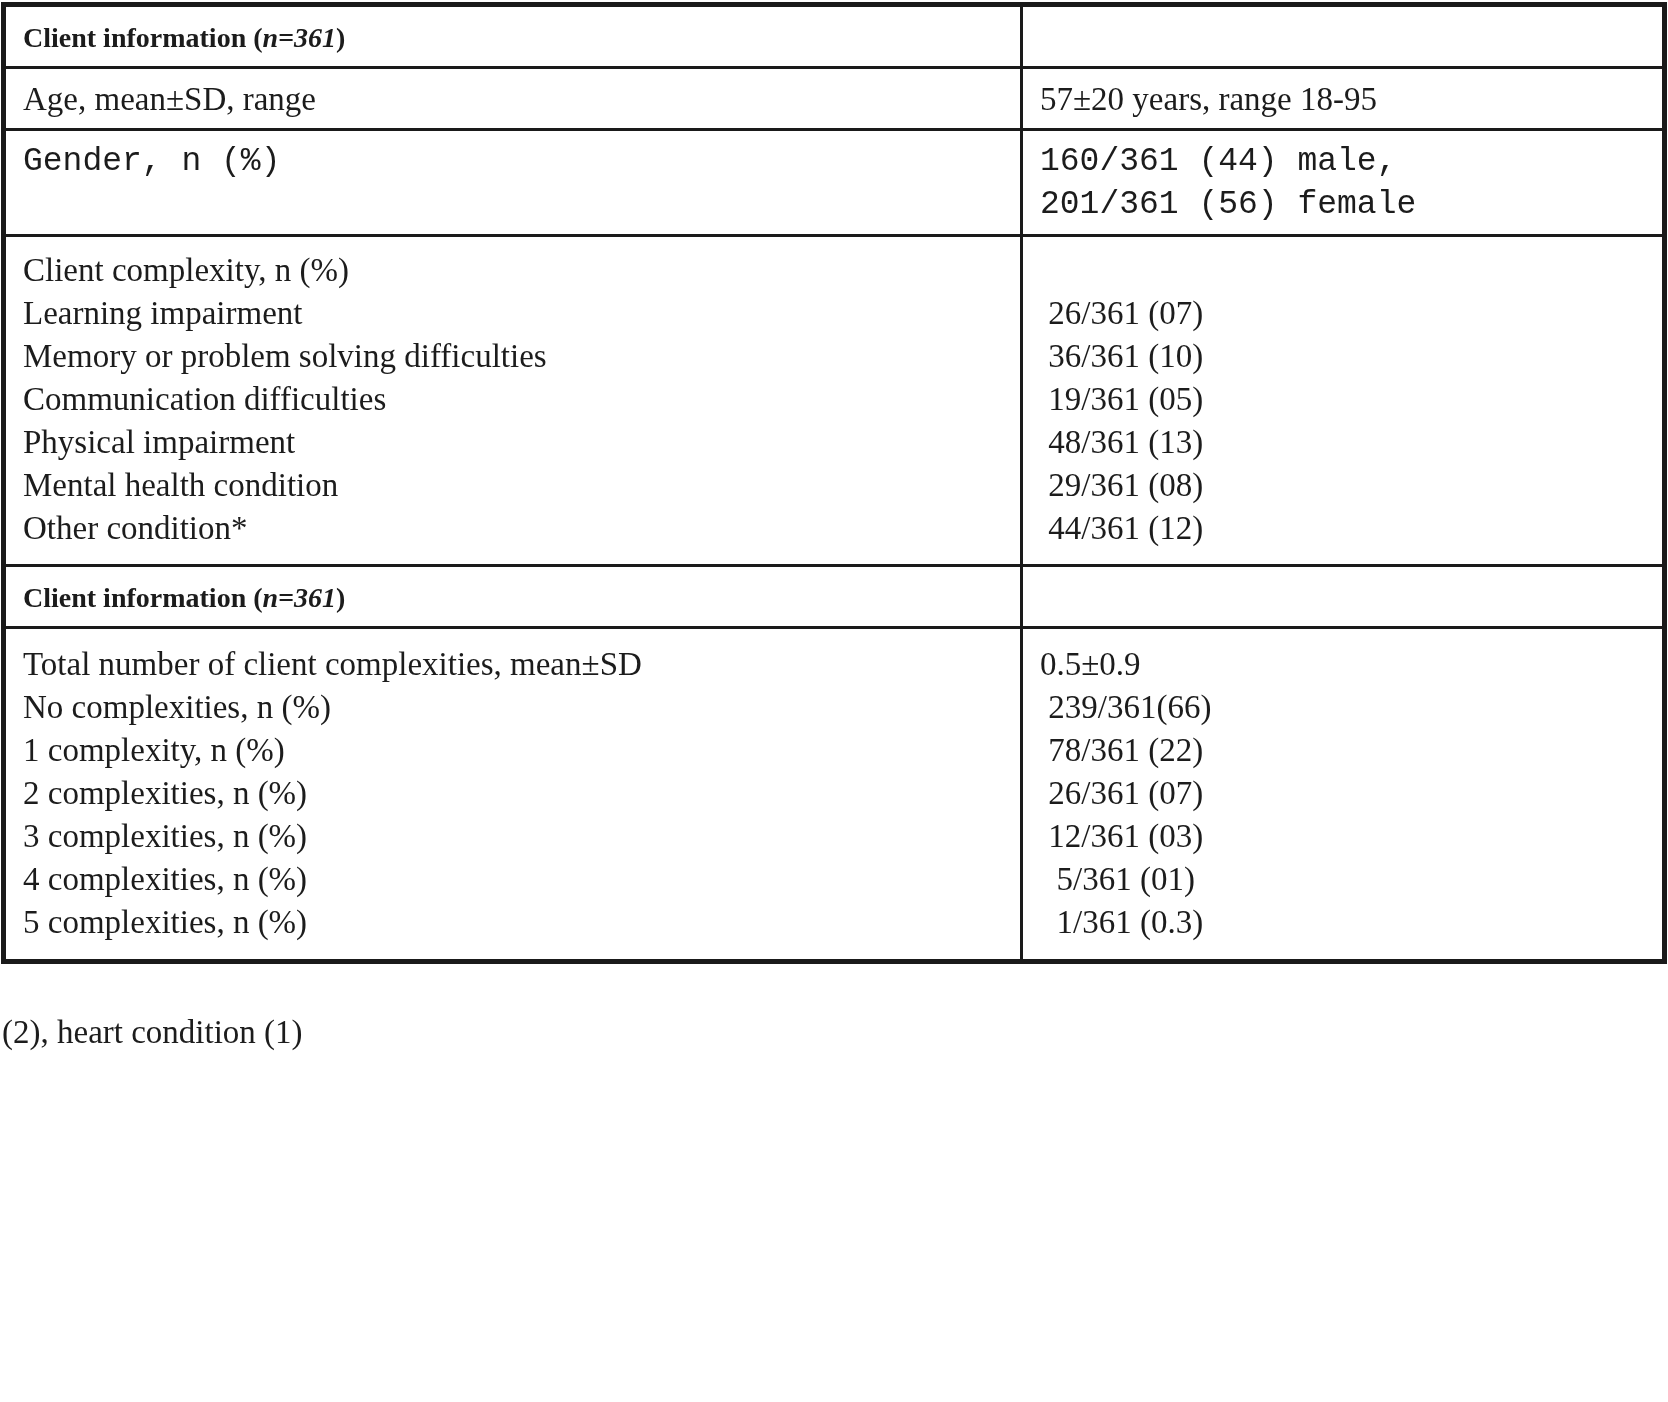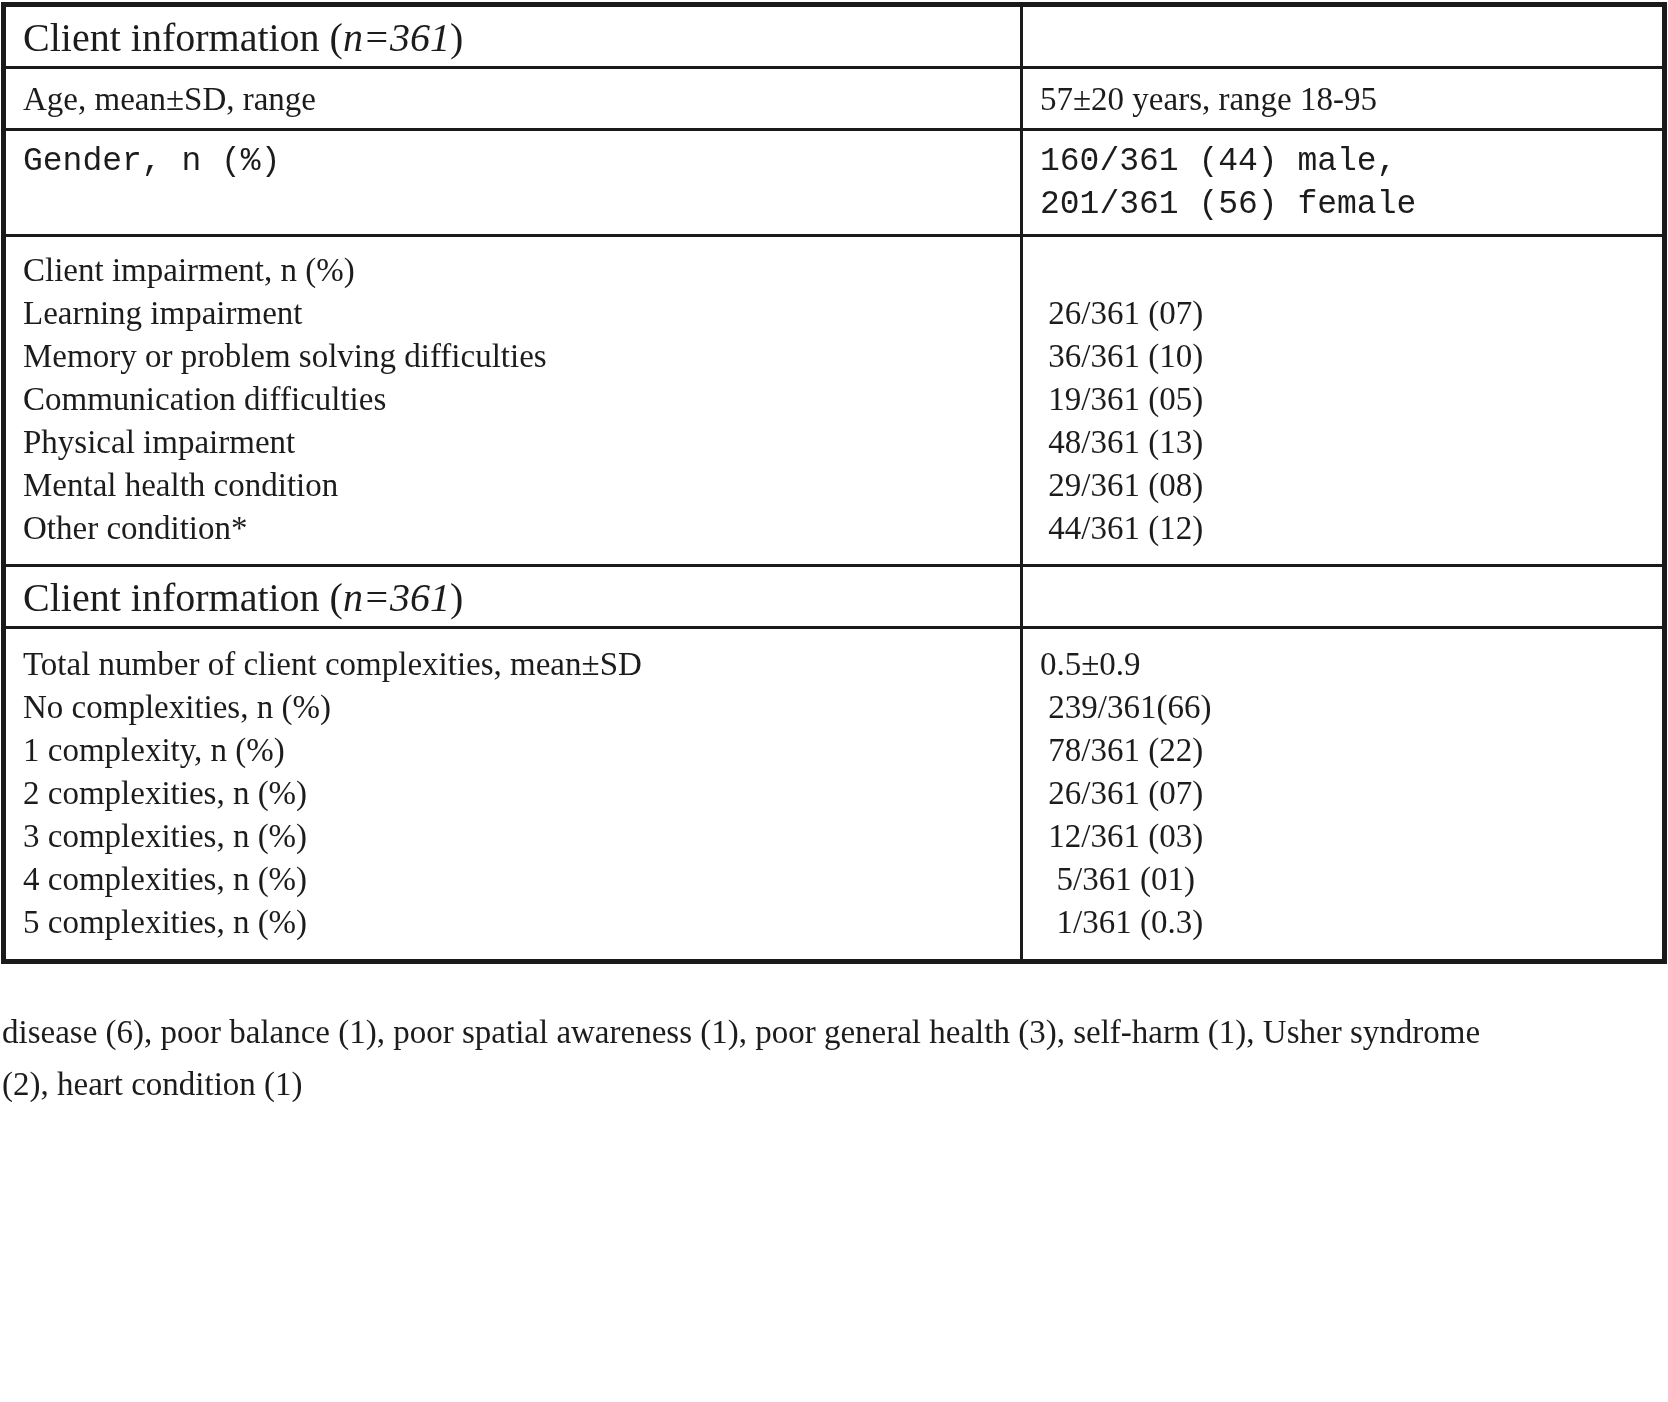--- a/index.html
+++ b/index.html
@@ -33,22 +33,22 @@
   tr.pad-s  td { padding-top: 9px;  padding-bottom: 7px; }
   tr.pad-s2 td { padding-top: 9px;  padding-bottom: 8px; font-family: Liberation Mono, monospace; }
   tr.pad-m  td { padding-top: 12px; padding-bottom: 14px; }
   tr.pad-l  td { padding-top: 14px; padding-bottom: 15px; }
   .ln {
     line-height: 43px;
     min-height: 43px;
     white-space: pre;
   }
   tr.hdr .ln {
-    font-weight: normal;
-    font-size: 40px;
+    font-weight: bold;
+    font-size: 28px;
   }
   .it { font-style: italic; }
   .footnote {
     margin: 42px 0 0 2px;
     font-size: 33px;
   }
   .footnote .fln {
     line-height: 52px;
     min-height: 52px;
     white-space: nowrap;
@@ -88,21 +88,21 @@
       </td>
       <td class="val">
         <div class="ln">160/361 (44) male,</div>
         <div class="ln">201/361 (56) female</div>
       </td>
     </tr>
 
 
     <tr class="pad-m">
       <td>
-        <div class="ln">Client impairment, n (%)</div>
+        <div class="ln">Client complexity, n (%)</div>
         <div class="ln">Learning impairment</div>
         <div class="ln">Memory or problem solving difficulties</div>
         <div class="ln">Communication difficulties</div>
         <div class="ln">Physical impairment</div>
         <div class="ln">Mental health condition</div>
         <div class="ln">Other condition*</div>
       </td>
       <td class="val">
         <div class="ln"></div>
         <div class="ln"> 26/361 (07)</div>
@@ -138,17 +138,16 @@
         <div class="ln"> 26/361 (07)</div>
         <div class="ln"> 12/361 (03)</div>
         <div class="ln">  5/361 (01)</div>
         <div class="ln">  1/361 (0.3)</div>
       </td>
     </tr>
   </tbody>
     </table>
 
   <div class="footnote">
-    <div class="fln">disease (6), poor balance (1), poor spatial awareness (1), poor general health (3), self-harm (1), Usher syndrome</div>
     <div class="fln">(2), heart condition (1)</div>
   </div>
 
 </div>
 
 </body></html>

